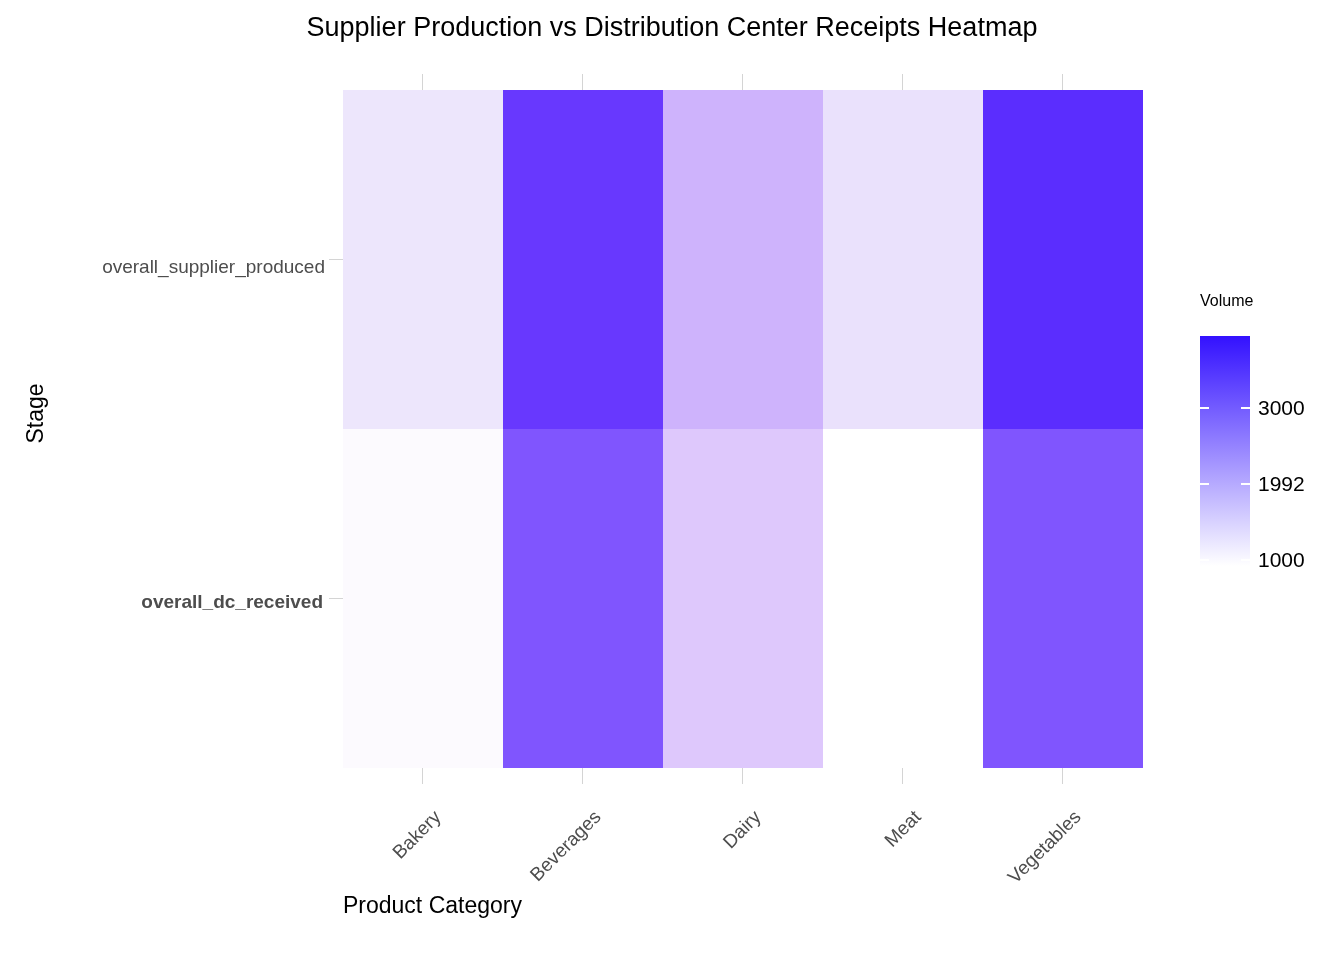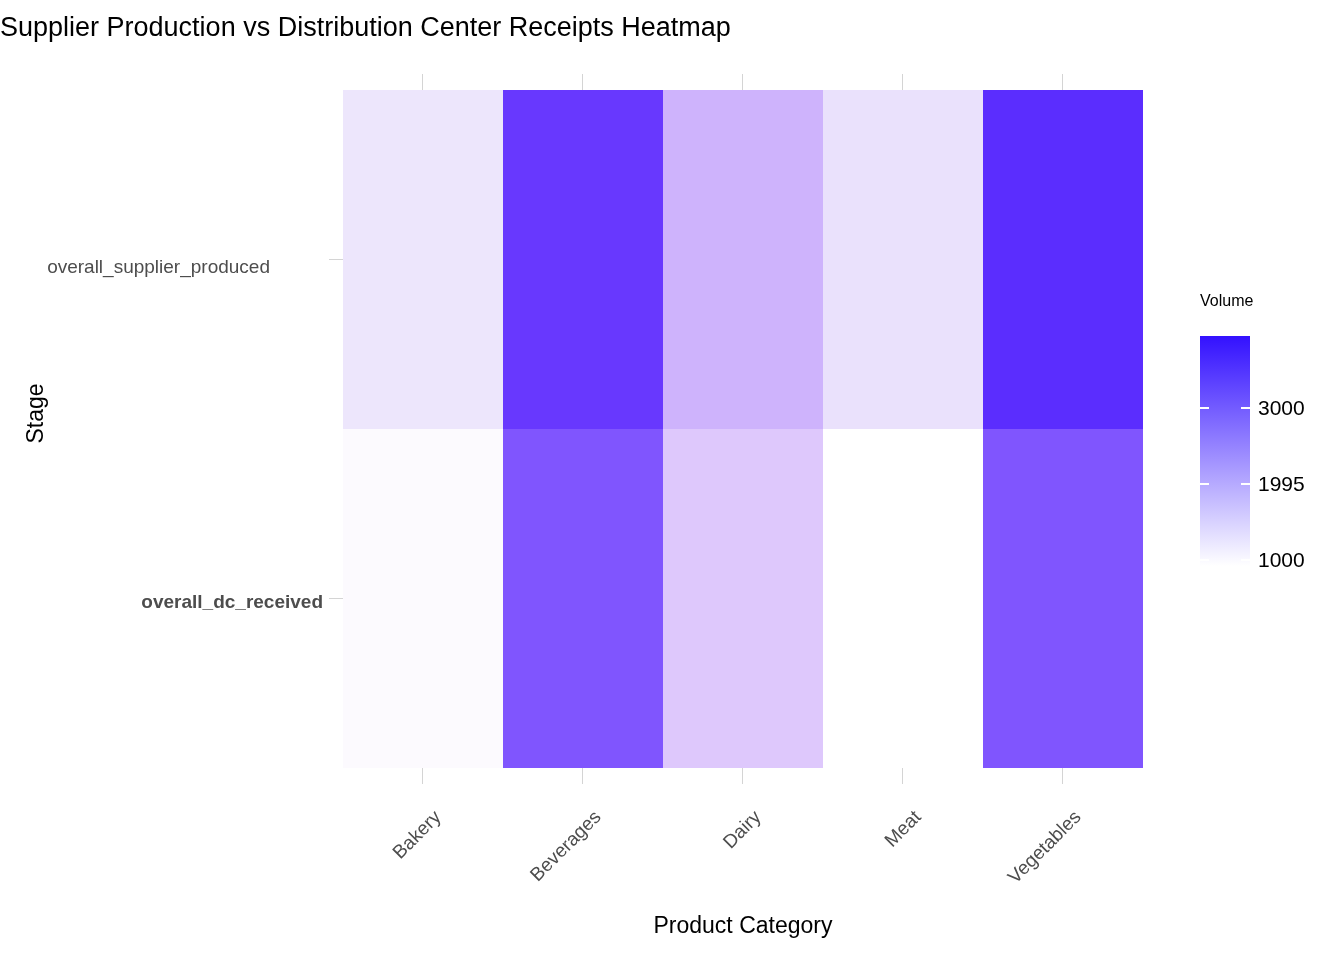--- a/index.html
+++ b/index.html
@@ -15,20 +15,21 @@
     font-family: "Liberation Sans", sans-serif;
     color: #000000;
   }
 
   
   #chart-title {
     position: absolute;
     left: 0;
     top: 12px;
     width: 1344px;
+    text-align: center;
     font-size: 27px;
     color: #000000;
     letter-spacing: 0px;
     white-space: nowrap;
   }
 
   
   #plot-panel {
     position: absolute;
     left: 343px;
@@ -85,30 +86,30 @@
     text-align: right;
   }
   .ylabel {
     position: absolute;
     font-size: 19px;
     color: #4D4D4D;
     white-space: nowrap;
     text-align: right;
     right: 0;
   }
-  #ylabel-wrap-0 { right: 1074px; top: 256px; }
+  #ylabel-wrap-0 { right: 1019px; top: 256px; }
   #ylabel-wrap-1 { right: 1021px; top: 591px; font-weight: bold; }
 
   
   #x-axis-title {
     position: absolute;
     left: 343px;
-    top: 912px;
+    top: 892px;
     width: 800px;
-    text-align: center;
+    text-align: left;
     font-size: 23px;
     color: #000000;
     white-space: nowrap;
   }
   #y-axis-title {
     position: absolute;
     left: -25px;
     top: 400px;
     width: 120px;
     text-align: center;
@@ -220,18 +221,18 @@
   <div id="legend-title">Volume</div>
 
   <div id="legend-bar" style="background: linear-gradient(rgb(51, 17, 255) 0%, rgb(255, 255, 255) 100%);"></div>
 
   <div class="legend-tick-left" style="top:115px"></div>
   <div class="legend-tick-right" style="top:115px"></div>
   <div class="legend-tick-label" style="top:116px">3000</div>
 
   <div class="legend-tick-left" style="top:191px"></div>
   <div class="legend-tick-right" style="top:191px"></div>
-  <div class="legend-tick-label" style="top:192px">1995</div>
+  <div class="legend-tick-label" style="top:192px">1992</div>
 
   <div class="legend-tick-left" style="top:267px"></div>
   <div class="legend-tick-right" style="top:267px"></div>
   <div class="legend-tick-label" style="top:268px">1000</div>
 </div>
 
 </body></html>

